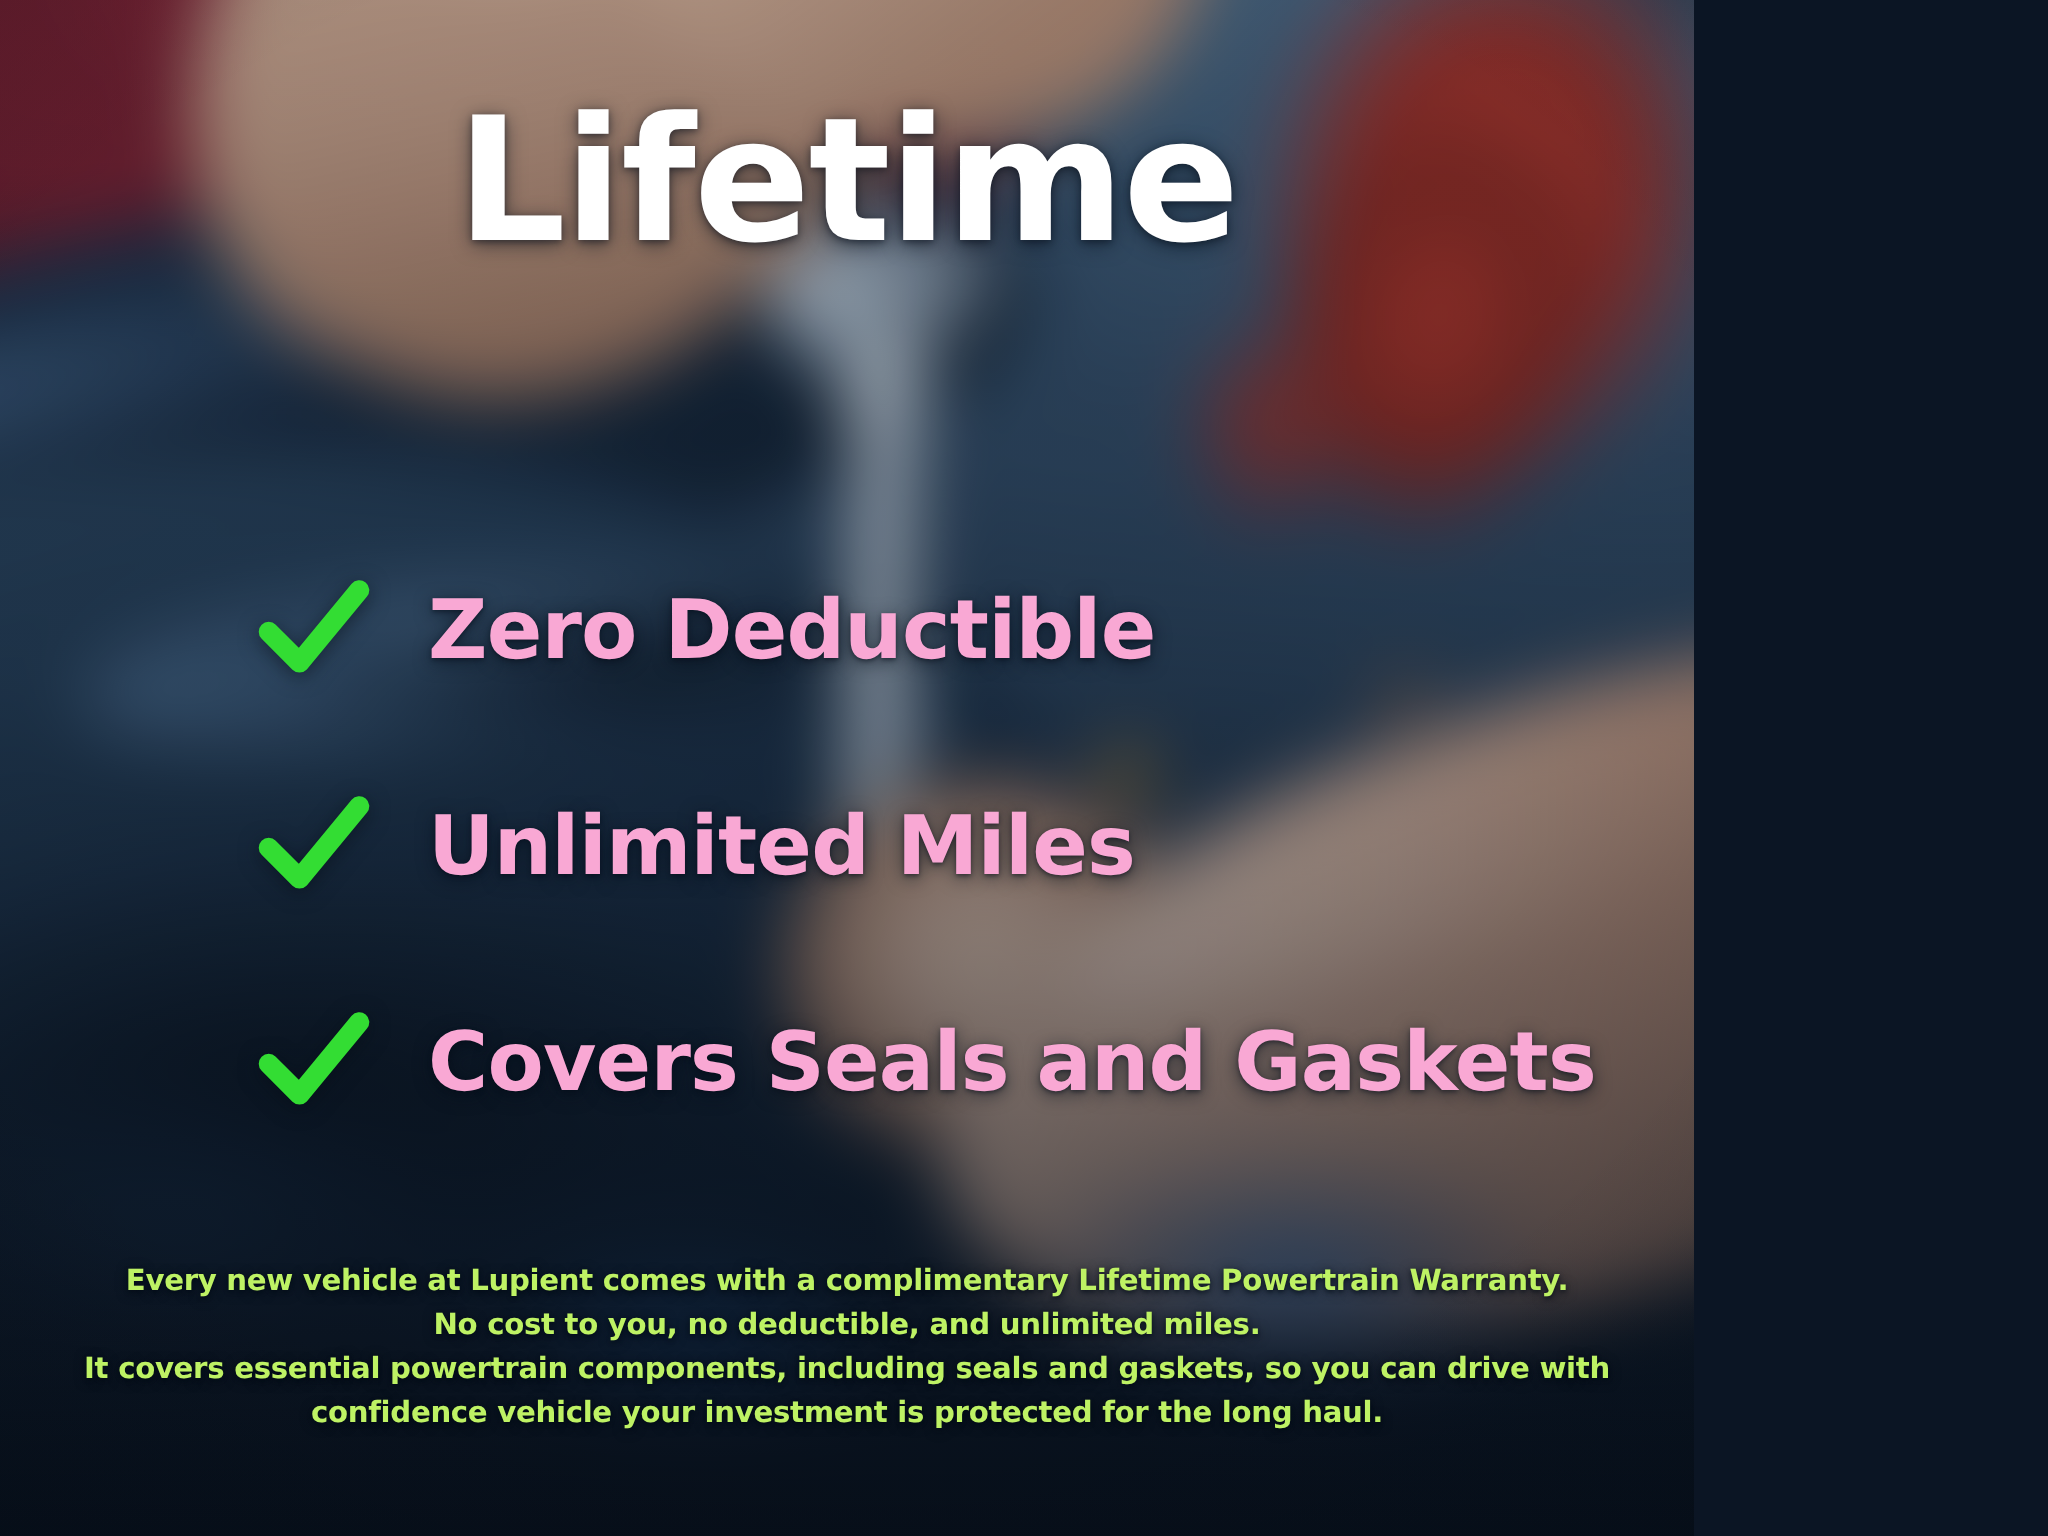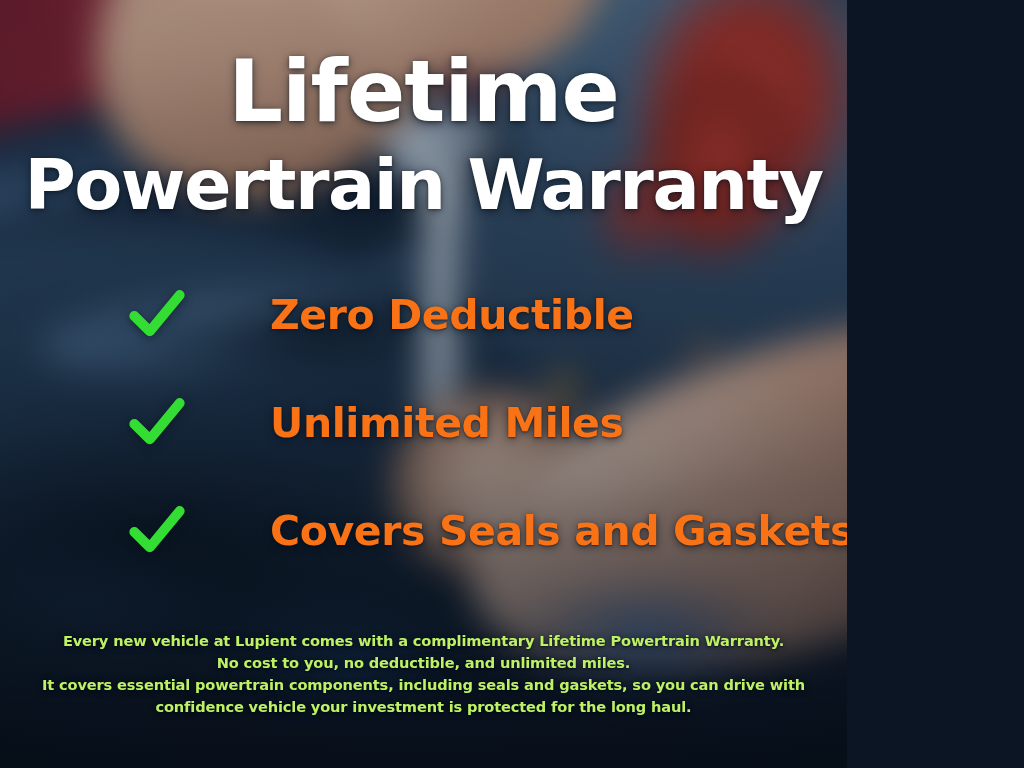--- a/index.html
+++ b/index.html
@@ -286,22 +286,22 @@
     display:flex; align-items:center;
     height:62px;
   }
   .check-icon {
     width:58px; height:58px;
     flex:0 0 58px;
     display:block;
     filter:drop-shadow(0 2px 5px rgba(4,12,22,.55));
   }
   .feature-label {
-    margin-left:84px;
-    color:#f97316;
+    margin-left:28px;
+    color:#f9a8d4;
     font-family:"DejaVu Sans", sans-serif;
     font-weight:bold;
     font-size:41px;
     letter-spacing:-0.4px;
     white-space:nowrap;
     text-shadow:0 2px 9px rgba(6,14,26,.58), 0 1px 2px rgba(6,14,26,.5);
   }
 
   
   #blurb {
@@ -356,21 +356,20 @@
     <div class="blue-glow-b"></div>
     <div class="blue-glow"></div>
   </div>
   <div id="bg-tint"></div>
   <div id="bg-vignette"></div>
 
   <div id="content">
 
     <div class="headline" id="headline-1">Lifetime</div>
 
-    <div class="headline" id="headline-2">Powertrain Warranty</div>
 
     <div id="features">
 
       <div class="feature-row">
         <svg class="check-icon" viewBox="0 0 64 64">
           <path d="M7 33 L24 50 L57 10" fill="none" stroke="#33dd33" stroke-width="11" stroke-linecap="round" stroke-linejoin="round"></path>
         </svg>
         <span class="feature-label">Zero Deductible</span>
       </div>
 

